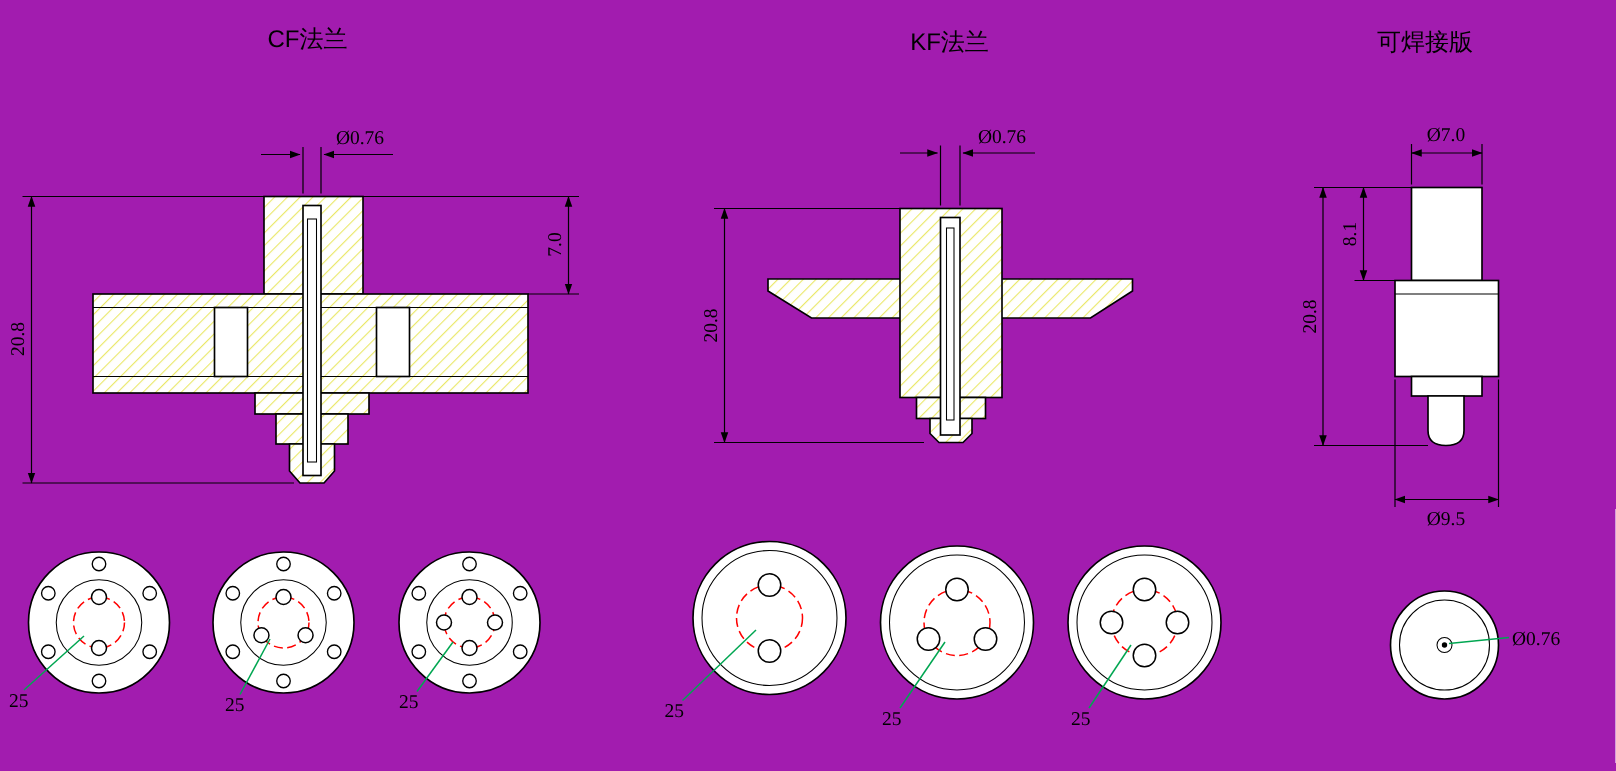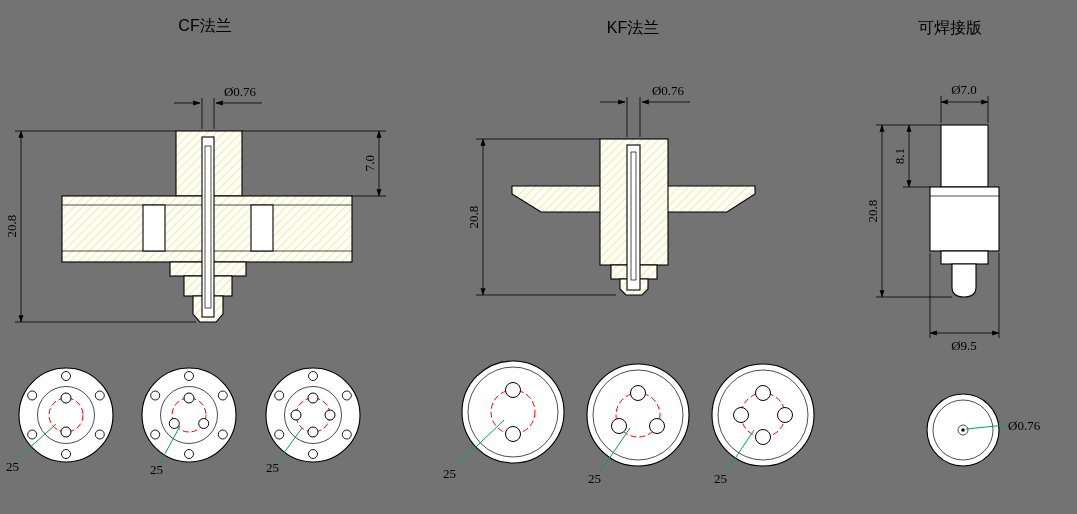--- a/index.html
+++ b/index.html
@@ -1,17 +1,17 @@
 <!DOCTYPE html>
 <html><head>
 <meta charset="utf-8">
 <style>
   html, body { margin: 0; padding: 0; background: #ffffff; }
   body { width: 1077px; height: 514px; font-family: "Liberation Sans", sans-serif; }
-  #drawing { position: relative; width: 1077px; height: 514px; background: #737373; }
+  #drawing { position: relative; width: 1077px; height: 514px; background: #a21caf; }
   svg { display: block; }
   .title { font-size: 16px; font-family: "Liberation Sans", sans-serif; fill: #000; }
   .dim line, .ext { stroke: #000; stroke-width: 0.8; }
   .dim text, .lbl { font-family: "Liberation Serif", serif; font-size: 13px; fill: #000; }
   .part { stroke: #000; stroke-width: 1.1; }
   .thin { stroke: #000; stroke-width: 0.7; fill: none; }
   .redc { fill: none; stroke: #ff0000; stroke-width: 1; stroke-dasharray: 6 3; }
   .pin  { fill: #ffffff; stroke: #000; stroke-width: 1; }
   .hole { fill: #ffffff; stroke: #000; stroke-width: 0.9; }
   .leader { stroke: #00a651; stroke-width: 1; }

